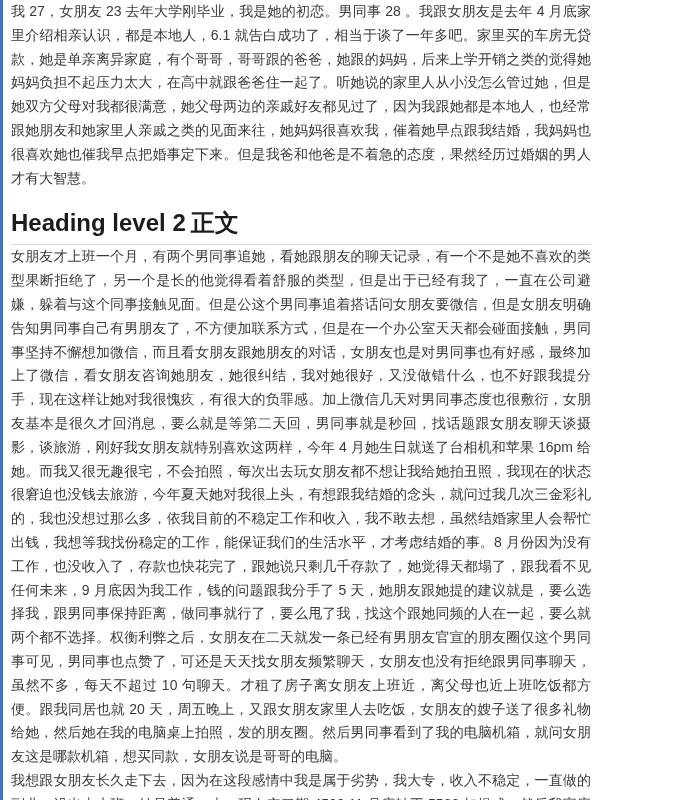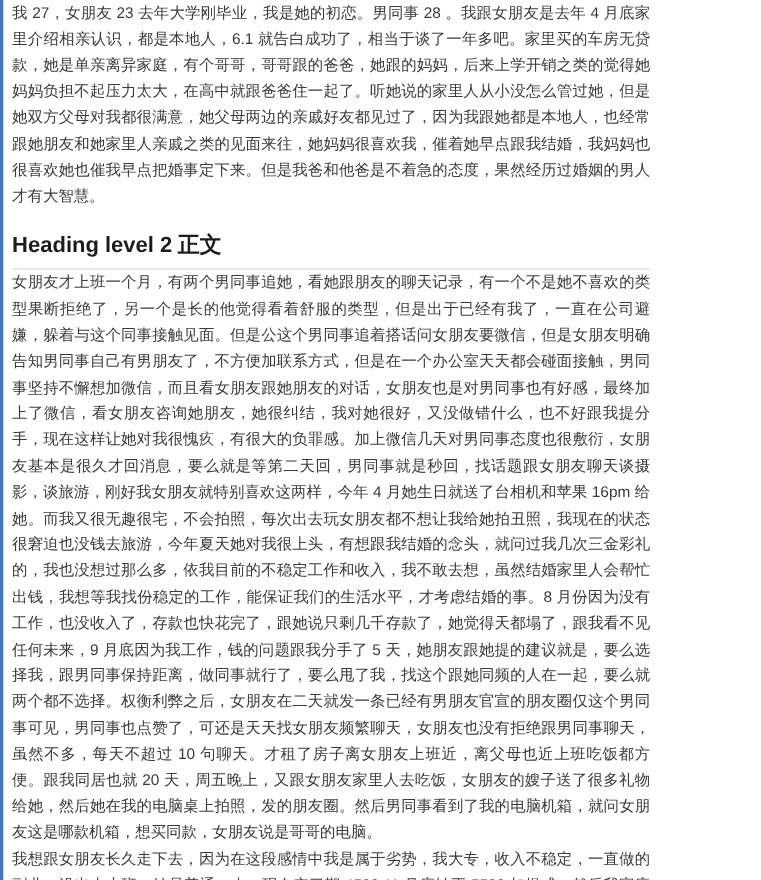--- a/index.html
+++ b/index.html
@@ -38,21 +38,21 @@
     text-align: justify;
     margin: 0;
   }
   .intro {
     margin-top: 8px;
   }
   .after-heading {
     margin-top: 13px;
   }
   h2.section-heading {
-    font-size: 20px;
+    font-size: 24px;
     line-height: 22px;
     color: #1c1c1c;
     font-weight: 600;
     margin: 22px 0 0 0;
     padding-bottom: 10px;
     border-bottom: 1px solid #d3dde6;
   }
   h2.section-heading .h-title {
     font-weight: 800;
     margin-left: 5px;

